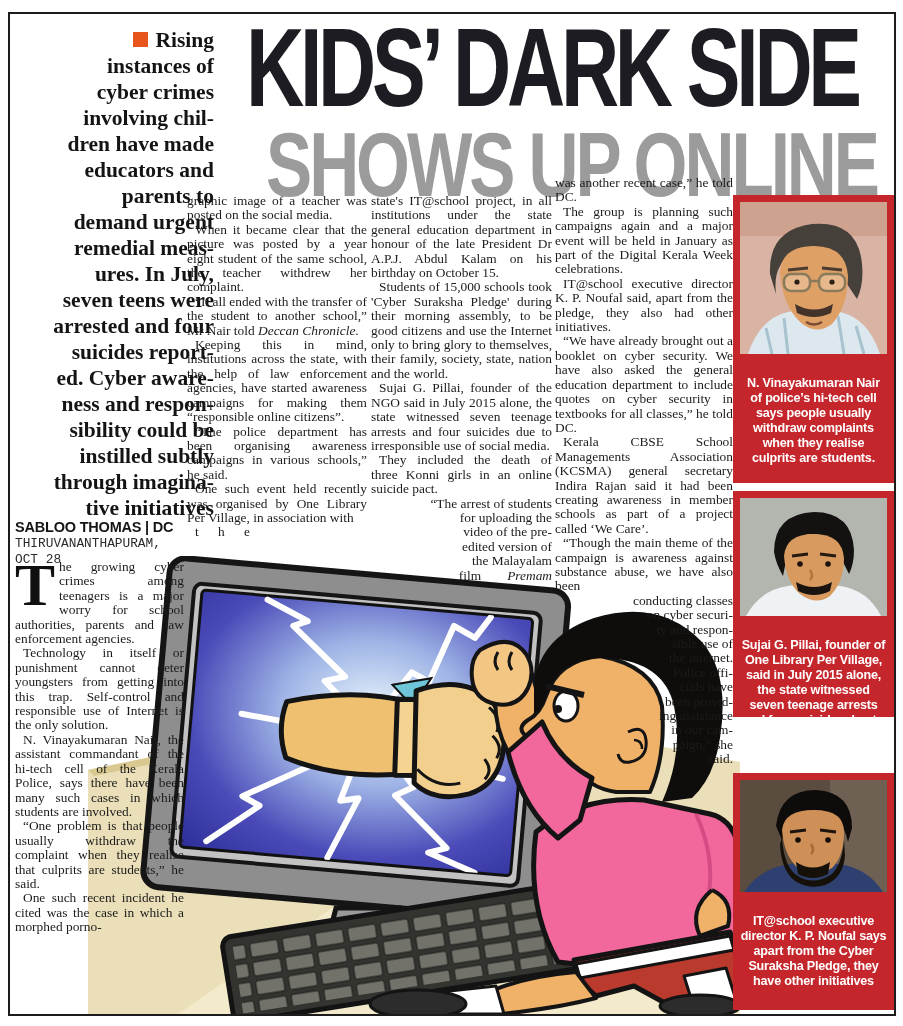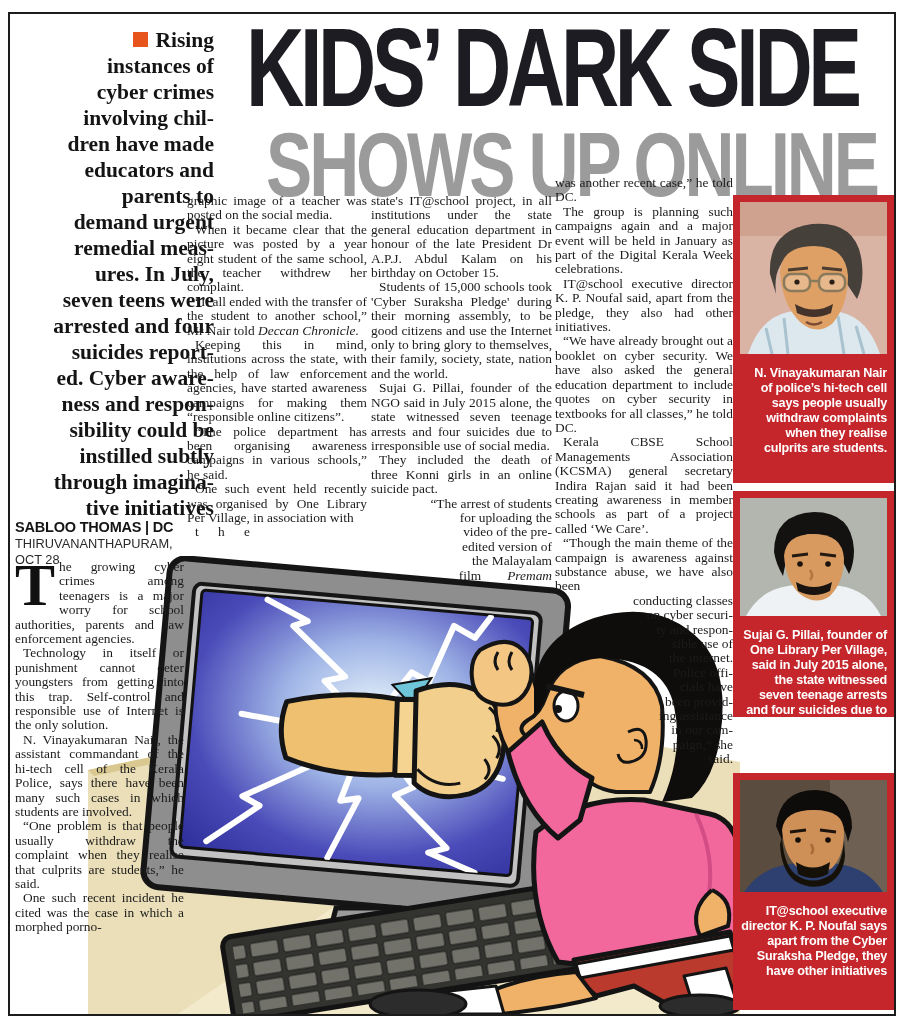--- a/index.html
+++ b/index.html
@@ -12,21 +12,21 @@
 
   
   .intro{position:absolute;left:14px;top:27px;width:200px;text-align:right;
     font-family:"Liberation Serif", serif;font-weight:700;font-size:21.5px;line-height:26px;color:#141414;z-index:2;}
   .bullet{display:inline-block;width:15px;height:15px;background:#e8551c;margin-right:7px;}
   .pre{white-space:pre-line;}
 
   
   .byline{position:absolute;left:15px;top:519px;font-family:"Liberation Sans", sans-serif;color:#151515;z-index:2;}
   .byline-author{font-weight:700;font-size:14.5px;letter-spacing:-0.2px;}
-  .byline-loc,.byline-date{font-size:12.8px;margin-top:1px;color:#2a2a2a;}
+  .byline-loc,.byline-date{font-size:12.8px;margin-top:1px;color:#2a2a2a;font-family:Liberation Mono, monospace;}
 
   
   .headline{position:absolute;left:246px;top:16px;width:650px;font-family:"Liberation Sans", sans-serif;font-weight:700;z-index:2;}
   .hl1{font-size:112px;line-height:0.92;letter-spacing:-6px;color:#1c1c22;transform:scaleX(0.72);transform-origin:0 0;white-space:nowrap;}
   .hl2{font-size:90px;line-height:0.95;letter-spacing:-4px;color:#9b9b9b;transform:scaleX(0.77);transform-origin:0 0;white-space:nowrap;margin:4px 0 0 20px;}
 
   
   .col{position:absolute;font-size:13.4px;line-height:14.4px;text-align:justify;color:#1b1b1b;z-index:2;}
   .col p{margin:0;text-indent:8px;}
   .col p.np{text-indent:0;}
@@ -42,22 +42,22 @@
 
   
   .illustration{position:absolute;left:88px;top:556px;width:652px;height:458px;z-index:1;}
 
   
   .photo-box{position:absolute;left:733px;width:161px;background:#c5262b;padding:7px 7px 9px;box-sizing:border-box;z-index:3;}
   #box1{top:195px;height:288px;}
   #box2{top:491px;height:226px;}
   #box3{top:773px;height:237px;}
   .portrait{display:block;width:147px;}
-  .caption{margin-top:12px;font-family:"Liberation Sans", sans-serif;font-weight:700;
-    font-size:12.6px;line-height:15px;color:#ffffff;letter-spacing:-0.2px;text-align:right;}
+  .caption{margin-top:22px;font-family:"Liberation Sans", sans-serif;font-weight:700;
+    font-size:12.6px;line-height:15px;color:#ffffff;letter-spacing:-0.2px;text-align:center;}
 </style>
 </head>
 <body>
 
 <div class="frame"></div>
 
 <div class="intro">
   <div><span class="bullet"></span><span>Rising</span></div>
   <div class="pre">instances of
 cyber crimes

